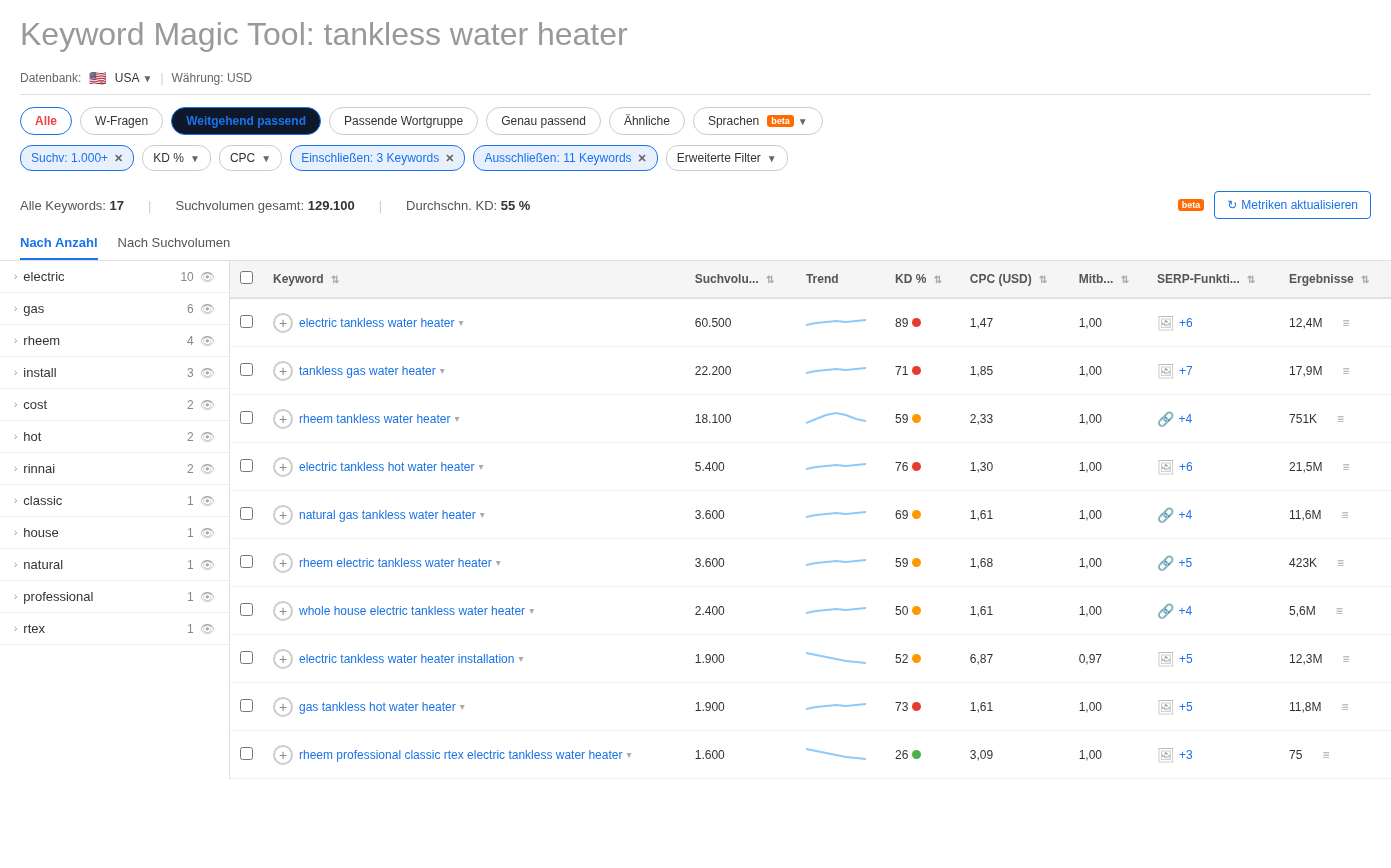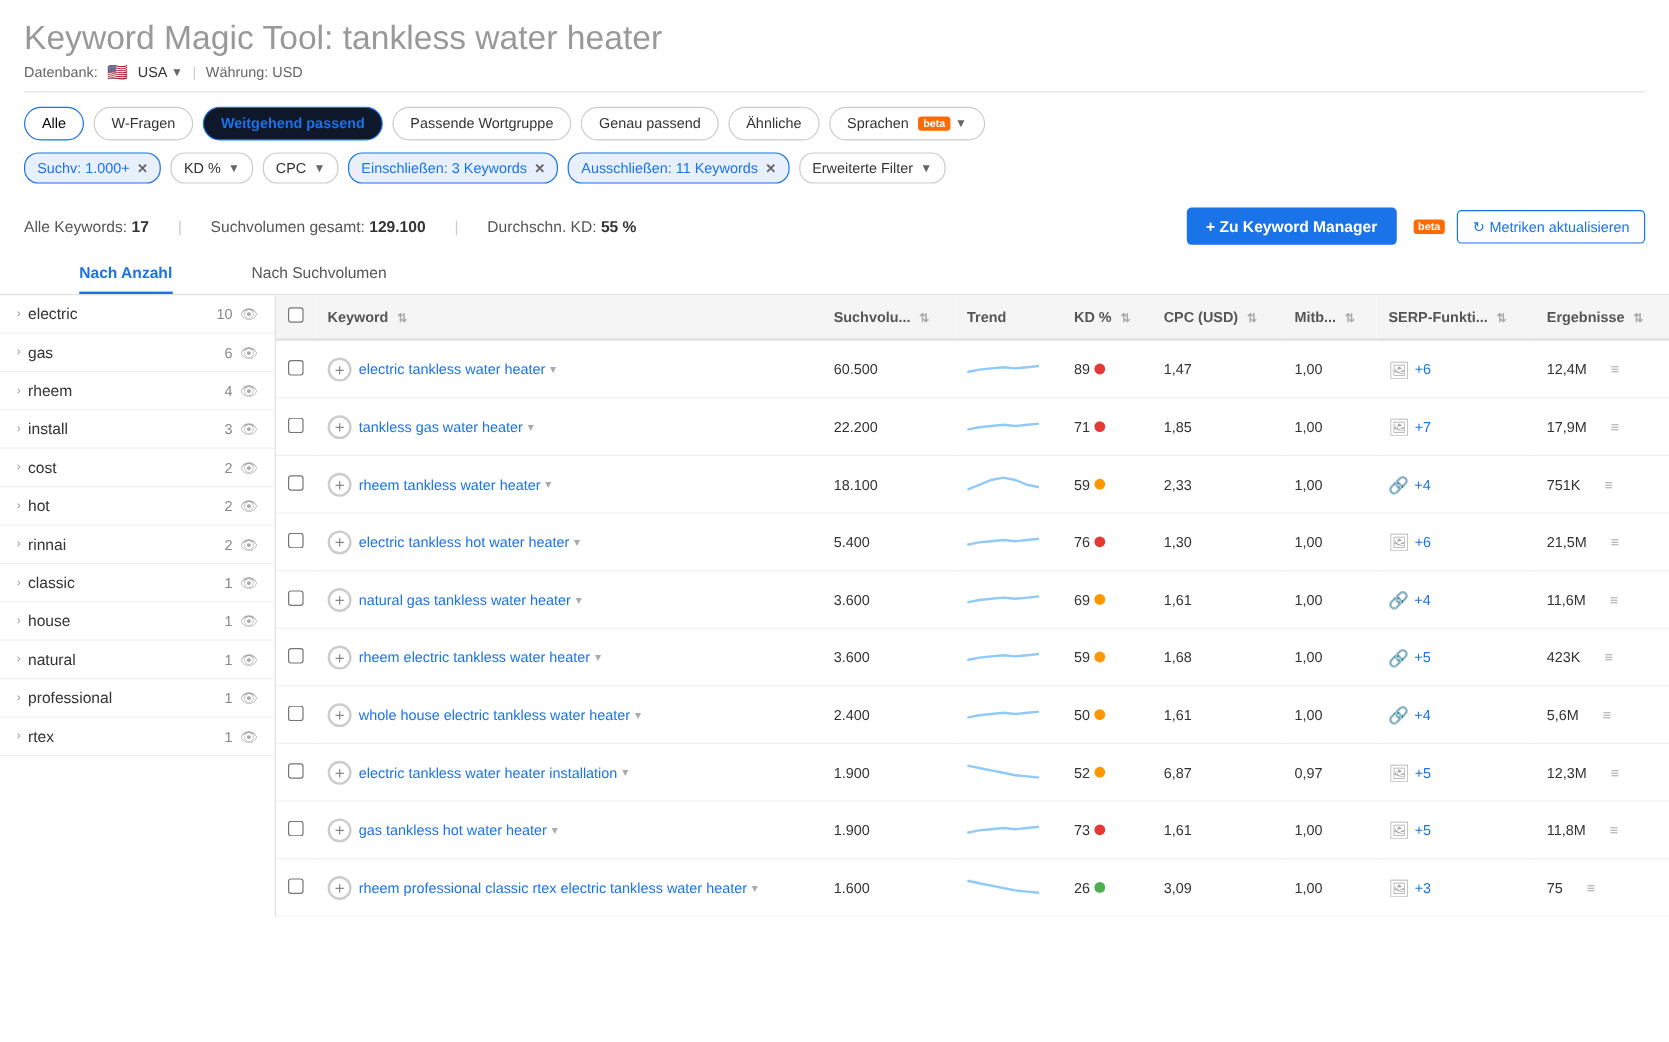--- a/index.html
+++ b/index.html
@@ -1,21 +1,21 @@
 <!DOCTYPE html>
 <html><head>
   <meta charset="utf-8">
   <style>
     * { box-sizing: border-box; margin: 0; padding: 0; }
     body { font-family: Arial, sans-serif; font-size: 13px; color: #333; background: #fff; overflow-x: hidden; }
 
     .page-header { padding: 16px 20px 8px; }
-    .page-title { font-size: 28px; font-weight: 700; color: #333; }
+    .page-title { font-size: 32px; font-weight: 700; color: #333; }
     .page-title span { color: #999; font-weight: 400; }
-    .page-subtitle { font-size: 12px; color: #666; display: flex; align-items: center; gap: 8px; margin-top: 4px; }
+    .page-subtitle { font-size: 12px; color: #666; display: flex; align-items: center; gap: 8px; margin-top: 17px; }
     .flag { font-size: 14px; }
     .dropdown-trigger { display: inline-flex; align-items: center; gap: 3px; cursor: pointer; color: #333; font-weight: 500; justify-content: flex-end; }
     .chevron { font-size: 10px; color: #666; }
 
     .divider { border: none; border-top: 1px solid #e0e0e0; margin: 0 20px; }
 
     .filter-bar { padding: 12px 20px; display: flex; flex-direction: column; gap: 10px; }
     .filter-row { display: flex; align-items: center; gap: 8px; flex-wrap: wrap; }
 
     .tab-btn {
@@ -23,22 +23,22 @@
       border: 1px solid #ccc;
       border-radius: 20px;
       cursor: pointer;
       font-size: 12px;
       background: #fff;
       color: #333;
     }
     .tab-btn.active {
       background: #fff;
       border-color: #1a73e8;
-      color: #000000;
-      font-weight: 400;
+      color: #ef4444;
+      font-weight: 700;
     }
     .tab-btn.highlighted {
       background: #0f172a;
       border-color: #1a73e8;
       color: #1a73e8;
       font-weight: 600;
     }
     .beta-badge {
       background: #ff6b00;
       color: #fff;
@@ -196,21 +196,21 @@
     .serp-plus { color: #1a73e8; }
 
     .results-cell { display: flex; align-items: center; gap: 20px; }
     .results-icon { color: #aaa; font-size: 12px; }
 
     .checkbox-col { width: 30px; text-align: center; }
     input[type="checkbox"] { cursor: pointer; }
 
     .kd-cell { display: flex; align-items: center; gap: 4px; }
     .nach-tabs { display: flex; gap: 0; border-bottom: 1px solid #e0e0e0; padding: 0 20px; }
-    .nach-tab { padding: 8px 0; margin-right: 20px; font-size: 13px; cursor: pointer; color: #555; border-bottom: 2px solid transparent; margin-left: 46px; }
+    .nach-tab { padding: 8px 0; margin-right: 20px; font-size: 13px; cursor: pointer; color: #555; border-bottom: 2px solid transparent; }
     .nach-tab.active { color: #1a73e8; border-bottom: 2px solid #1a73e8; font-weight: 600; }
   </style>
 </head>
 <body>
 
 <div class="page-header">
   <div class="page-title">
     <span>Keyword Magic Tool:</span>
     <span style="color:#999; font-weight:400;">tankless water heater</span>
   </div>
@@ -281,21 +281,20 @@
       <span>Suchvolumen gesamt:</span>
       <strong>129.100</strong>
     </span>
     <span style="color:#ccc">|</span>
     <span class="stats-item">
       <span>Durchschn. KD:</span>
       <strong>55 %</strong>
     </span>
   </div>
   <div class="stats-right">
-    <button class="btn-primary">+ Zu Keyword Manager</button>
     <span class="beta-badge">beta</span>
     <button class="btn-secondary">
       <span>↻</span>
       <span>Metriken aktualisieren</span>
     </button>
   </div>
 </div>
 
 <div class="nach-tabs">
   <div class="nach-tab active">Nach Anzahl</div>

